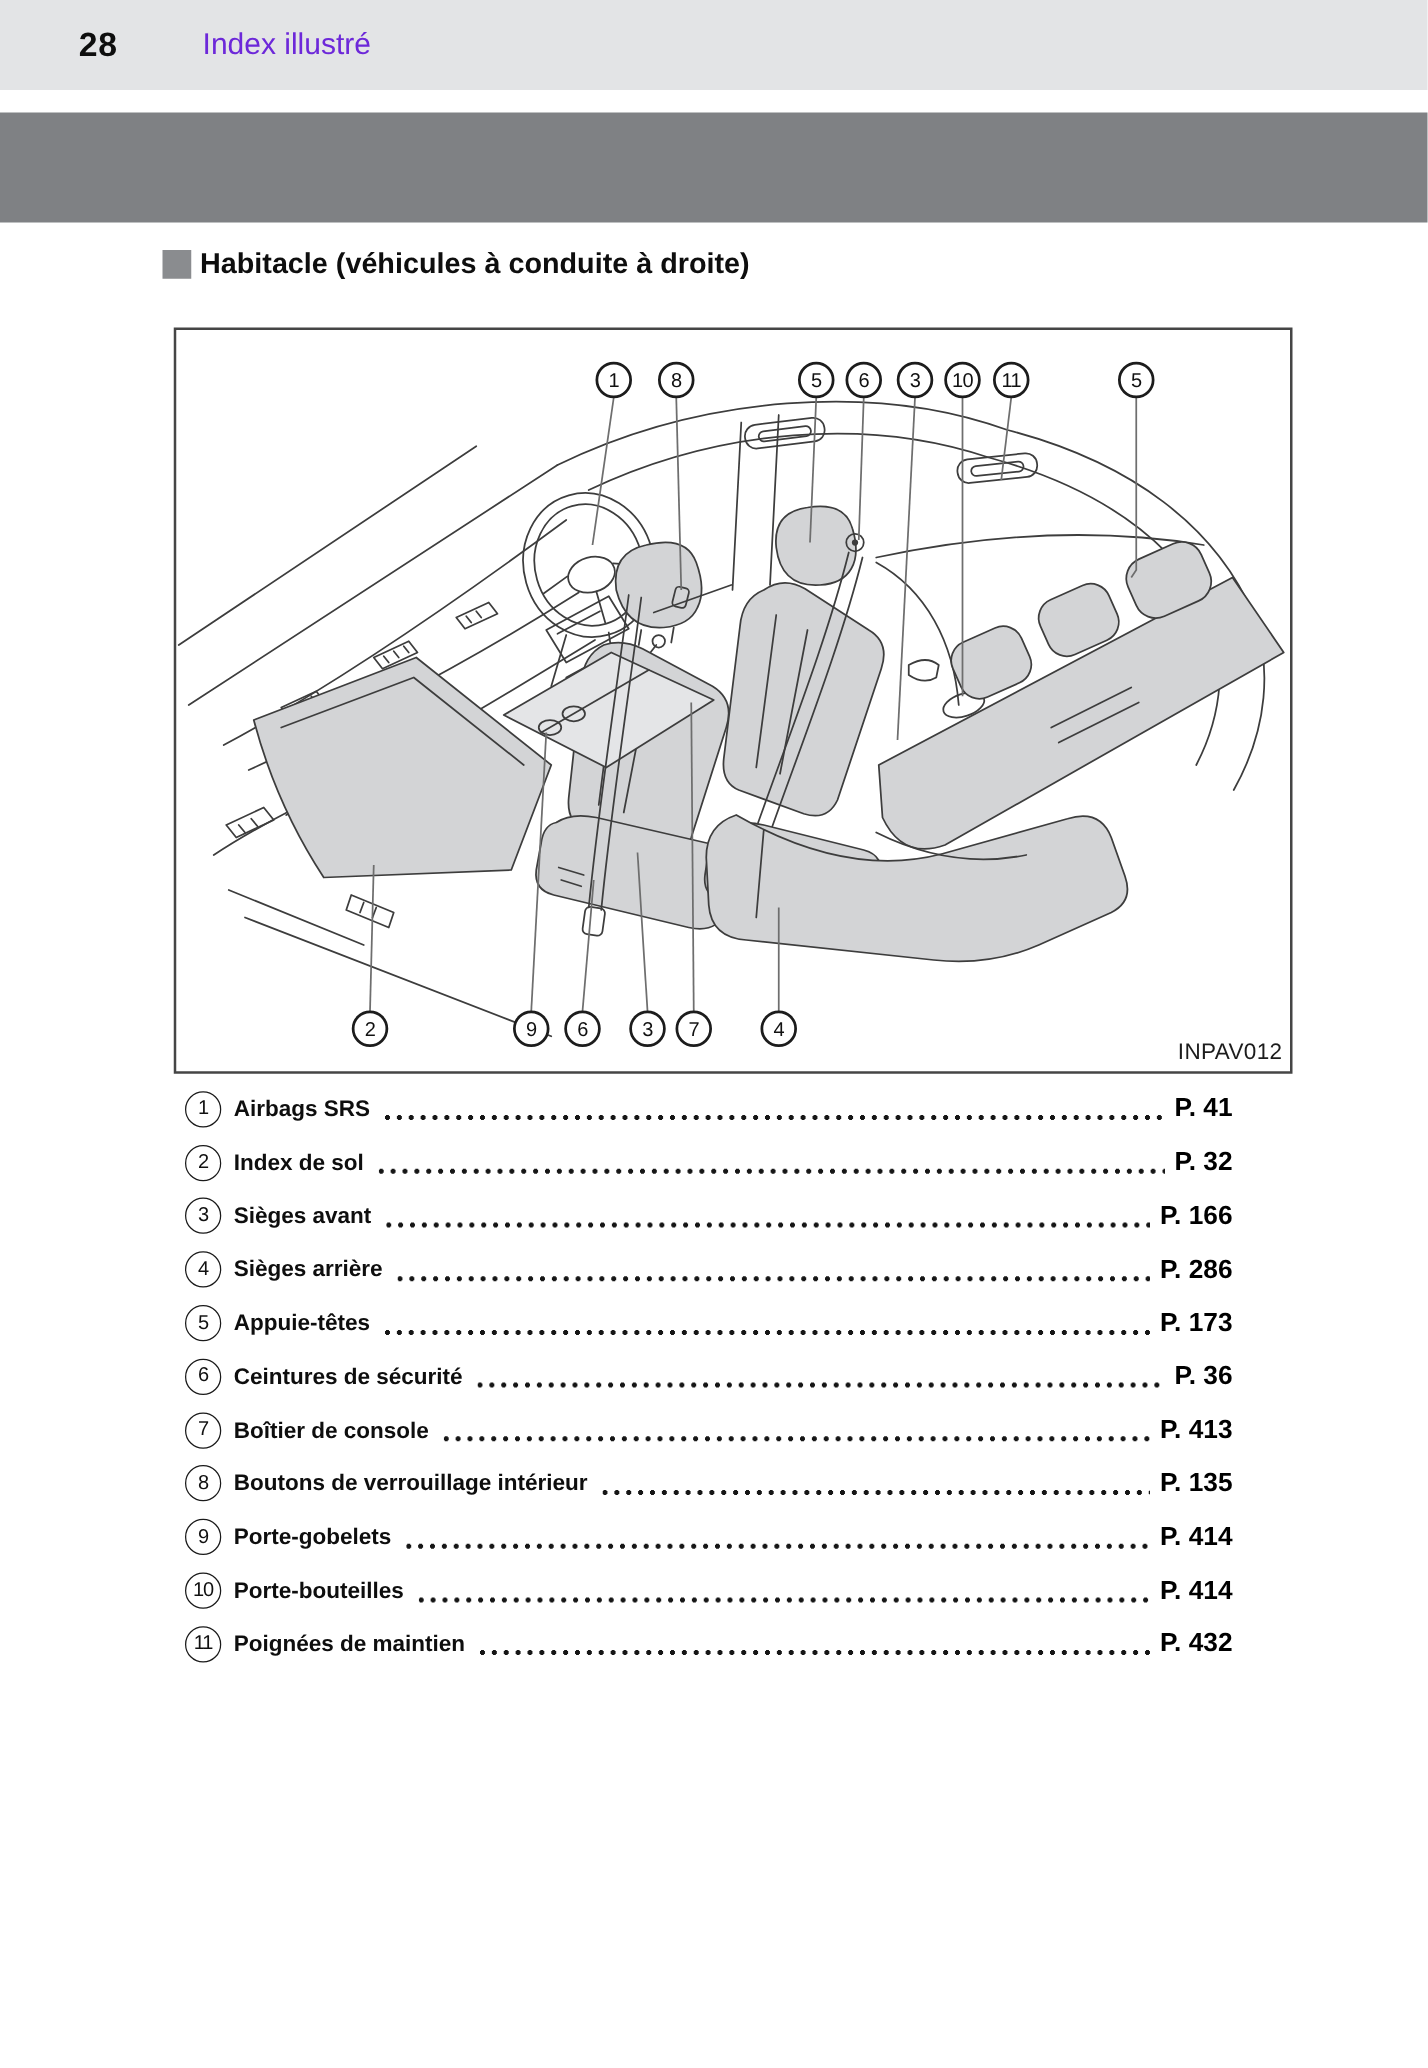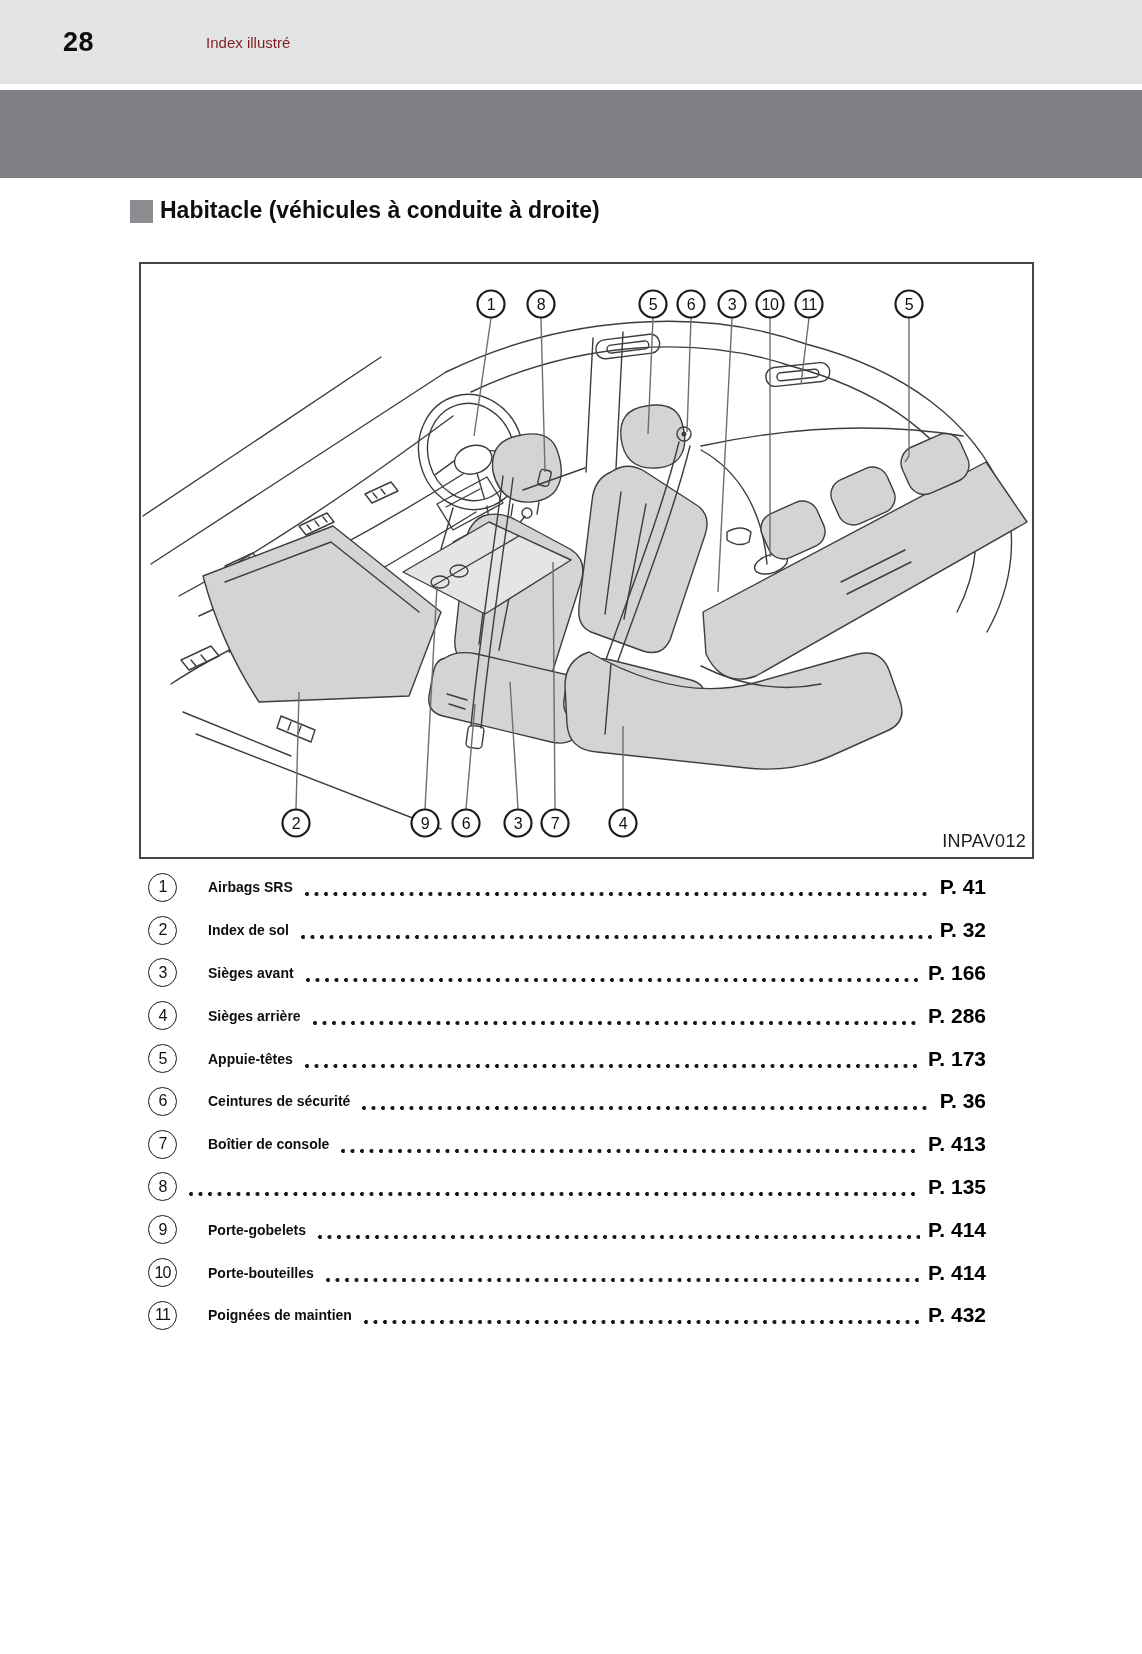--- a/index.html
+++ b/index.html
@@ -2,25 +2,25 @@
 <html><head>
 <meta charset="utf-8">
 <style>
   html,body{margin:0;padding:0;}
   body{
     width:1142px;height:1654px;position:relative;background:#ffffff;
     font-family:"Liberation Sans", sans-serif;color:#111;overflow:hidden;
   }
   
   .header-band{
-    position:absolute;top:0;left:0;width:1142px;height:84px;
+    position:absolute;top:0;left:0;width:1142px;height:72px;
     background:#e3e4e6;display:flex;align-items:center;
   }
   .page-number{font-size:27px;font-weight:bold;color:#0e0e0e;margin-left:63px;letter-spacing:0.5px;}
-  .page-title{font-size:15px;color:#7f1d1d;margin-left:112px;}
+  .page-title{font-size:24px;color:#6d28d9;margin-left:68px;}
   .section-banner{
     position:absolute;top:90px;left:0;width:1142px;height:88px;background:#7f8184;
   }
   
   .section-heading{position:absolute;top:197px;left:106px;display:flex;align-items:flex-start;padding-left:24px;}
   .bullet{width:23px;height:23px;background:#8a8c8f;margin-right:7px;margin-top:3px;flex:0 0 auto;}
   .heading-text{font-size:23px;font-weight:bold;color:#0e0e0e;white-space:nowrap;}
   
   .figure-box{
     position:absolute;left:139px;top:262px;width:895px;height:597px;
@@ -41,21 +41,21 @@
     text-anchor:middle;letter-spacing:-0.5px;
   }
   
   .index-list{position:absolute;left:148px;top:866px;width:838px;}
   .index-row{height:42.8px;display:flex;align-items:center;}
   .badge{
     flex:0 0 auto;width:29px;height:29px;box-sizing:border-box;border:1.8px solid #1a1a1a;
     border-radius:50%;display:flex;align-items:center;justify-content:center;
     font-size:16px;letter-spacing:-0.8px;color:#111;
   }
-  .item-label{margin-left:31px;font-size:14px;font-weight:bold;white-space:nowrap;color:#0e0e0e;}
+  .item-label{margin-left:10px;font-size:18px;font-weight:bold;white-space:nowrap;color:#0e0e0e;}
   .dot-leader{
     flex:1 1 auto;height:4px;margin:14px 8px 0 12px;
     background-image:radial-gradient(circle at 2px 2px,#161616 1.9px,transparent 2.2px);
     background-size:9.5px 4px;background-repeat:repeat-x;
   }
   .page-ref{flex:0 0 auto;font-size:21px;font-weight:bold;white-space:nowrap;color:#000000;}
 </style>
 </head>
 <body>
 
@@ -313,20 +313,21 @@
     <span class="page-ref">P. 36</span>
   </div>
   <div class="index-row">
     <span class="badge">7</span>
     <span class="item-label">Boîtier de console</span>
     <span class="dot-leader"></span>
     <span class="page-ref">P. 413</span>
   </div>
   <div class="index-row">
     <span class="badge">8</span>
+    <span class="item-label">Boutons de verrouillage intérieur</span>
     <span class="dot-leader"></span>
     <span class="page-ref">P. 135</span>
   </div>
   <div class="index-row">
     <span class="badge">9</span>
     <span class="item-label">Porte-gobelets</span>
     <span class="dot-leader"></span>
     <span class="page-ref">P. 414</span>
   </div>
   <div class="index-row">

